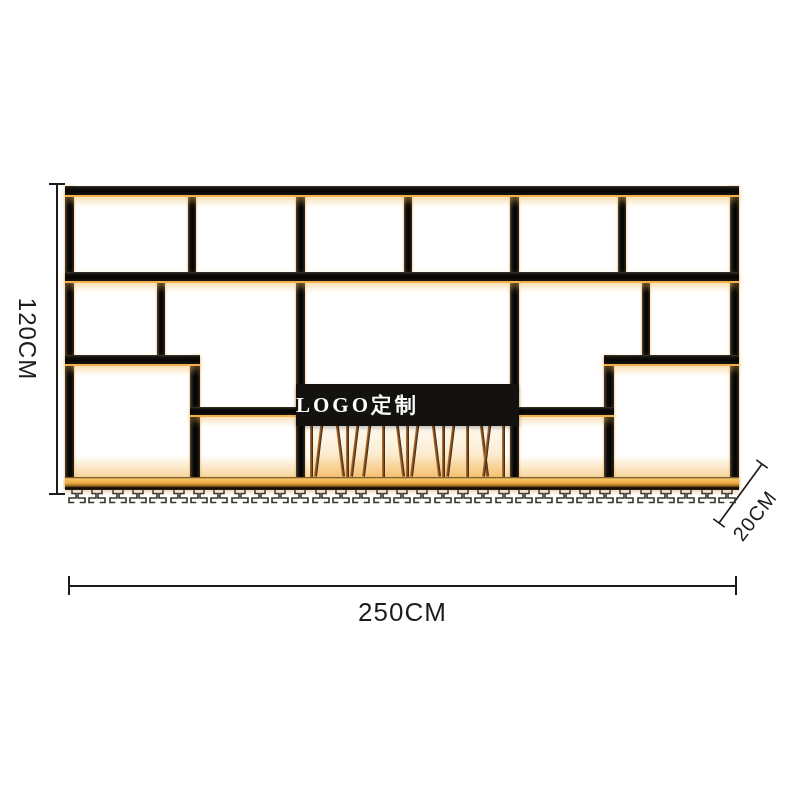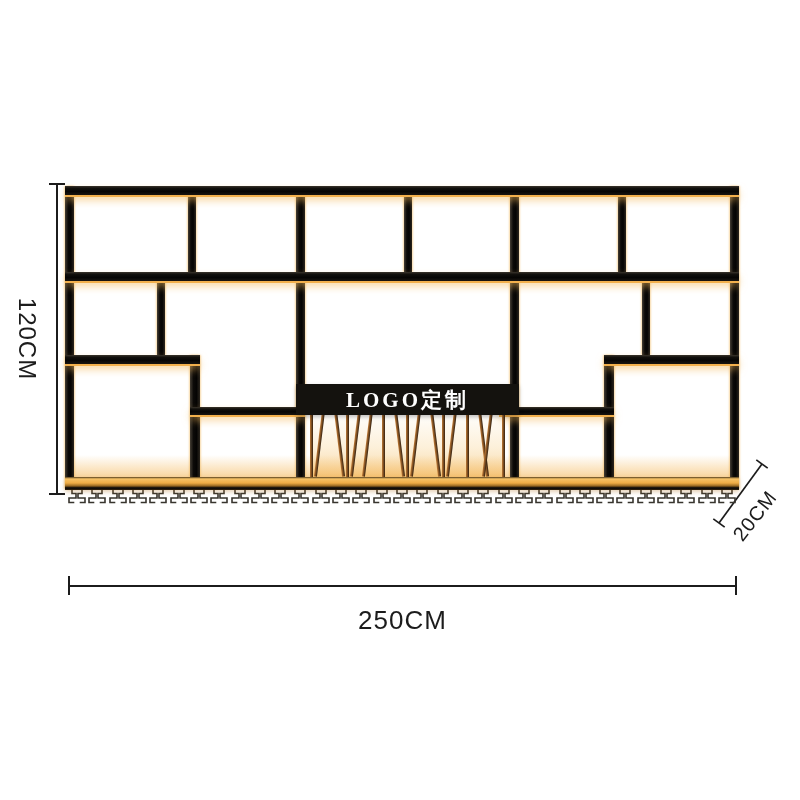--- a/index.html
+++ b/index.html
@@ -26,22 +26,22 @@
   }
   .hbar.lit{
     background:linear-gradient(180deg,#513d1d 0%,#f6c266 16%,#f0ad45 50%,#9a6a22 74%,#1c150c 88%,#0c0a07 100%);
     border-bottom:1px solid #2a1d0d;
     box-shadow:0 2px 4px rgba(180,120,40,.35);
     z-index:3;
   }
   .bottom-glow{position:absolute;left:6px;top:269px;width:662px;height:22px;z-index:0;
     background:linear-gradient(180deg,rgba(250,200,110,0) 0%,rgba(244,180,80,.55) 100%);}
 
-  .logo-band{position:absolute;left:231px;top:198px;width:223px;height:31px;z-index:4;
-    background:var(--band);display:flex;align-items:center;justify-content:center;
+  .logo-band{position:absolute;left:231px;top:198px;width:223px;height:42px;z-index:4;
+    background:var(--band);display:flex;align-items:center;
     box-shadow:0 2px 4px rgba(0,0,0,.25);}
   .logo-band span{color:var(--logo-text);font-family:"Liberation Serif","DejaVu Serif",serif;
     font-weight:bold;font-size:21px;letter-spacing:3px;white-space:nowrap;}
 
   .rods{position:absolute;left:245px;top:225px;width:195px;height:66px;z-index:2;
     background:linear-gradient(180deg,rgba(255,255,255,0) 0%,rgba(246,196,106,.25) 55%,rgba(240,170,60,.45) 100%);}
   .rod{position:absolute;top:0;width:2.5px;height:66px;transform-origin:50% 0;
     background:linear-gradient(90deg,#c07a35,#33200f);}
 
   .hooks{position:absolute;left:2px;top:303px;width:670px;height:17px;z-index:2;
@@ -54,21 +54,21 @@
   .dim .vline{position:absolute;left:0;top:0;width:1.6px;height:100%;background:var(--dim);}
   .dim .hline{position:absolute;left:0;right:0;top:8px;height:1.6px;background:var(--dim);}
   .dim-h{left:56px;top:184px;width:2px;height:310px;}
   .dim-h .cap{position:absolute;left:-7px;width:16px;height:1.6px;background:var(--dim);}
   .cap-t{top:-1px;} .cap-b{bottom:-1px;}
   .dim-h .dim-label-v{position:absolute;left:-43px;top:50%;transform:translateY(-50%);
     writing-mode:vertical-rl;font-size:24px;letter-spacing:1px;white-space:nowrap;}
   .dim-w{left:68px;top:577px;width:669px;height:54px;}
   .dim-w .capv{position:absolute;top:-1px;width:1.6px;height:19px;background:var(--dim);}
   .cap-l{left:0;} .cap-r{right:0;}
-  .dim-w .dim-label{position:absolute;top:28px;width:100%;text-align:center;font-size:26px;letter-spacing:1px;}
+  .dim-w .dim-label{position:absolute;top:20px;width:100%;text-align:center;font-size:26px;letter-spacing:1px;}
   .dim-d{left:693px;top:446px;width:110px;height:96px;}
   .dim-d svg{position:absolute;left:0;top:0;}
   .dim-d line{stroke:var(--dim);stroke-width:1.7;}
   .dim-d .dim-label-d{position:absolute;left:62px;top:70px;
     transform:translate(-50%,-50%) rotate(-52deg);font-size:20px;letter-spacing:1px;white-space:nowrap;}
 </style>
 </head>
 <body>
 
 <div class="stage">

